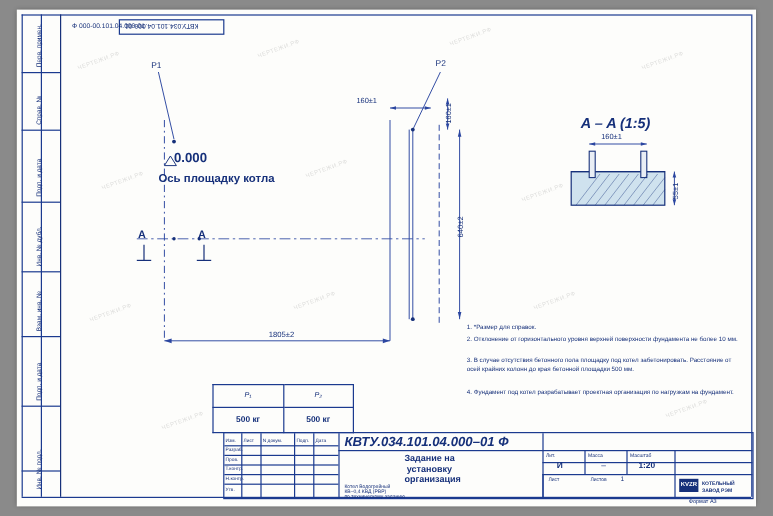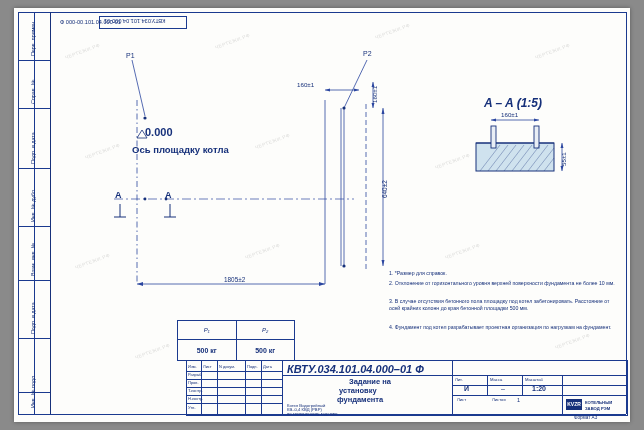--- a/index.html
+++ b/index.html
@@ -184,23 +184,23 @@
       <div class="txt" style="left:76px;top:3px;font-size:4px;">Дата</div>
 
       <div class="txt" style="left:1px;top:11px;font-size:4px;">Разраб.</div>
       <div class="txt" style="left:1px;top:19px;font-size:4px;">Пров.</div>
       <div class="txt" style="left:1px;top:27px;font-size:4px;">Т.контр.</div>
       <div class="txt" style="left:1px;top:35px;font-size:4px;">Н.контр.</div>
       <div class="txt" style="left:1px;top:44px;font-size:4px;">Утв.</div>
 
       <div class="txt" style="left:100px;top:2px;font-size:11px;font-weight:bold;font-style:italic;">КВТУ.034.101.04.000–01  Ф</div>
 
-      <div class="txt" style="left:150px;top:16px;font-size:7.5px;font-weight:bold;margin-left:12px;">Задание на</div>
+      <div class="txt" style="left:150px;top:16px;font-size:7.5px;font-weight:bold;">Задание на</div>
       <div class="txt" style="left:152px;top:25px;font-size:7.5px;font-weight:bold;">установку</div>
-      <div class="txt" style="left:150px;top:34px;font-size:7.5px;font-weight:bold;">фундамента</div>
+      <div class="txt" style="left:150px;top:34px;font-size:7.5px;font-weight:bold;">организация</div>
       <div class="txt" style="left:100px;top:42px;font-size:4.2px;">Котел Водогрейный</div>
       <div class="txt" style="left:100px;top:46px;font-size:4.2px;">КВ–0,4  КВД  (РВР)</div>
       <div class="txt" style="left:100px;top:50px;font-size:4.2px;">по техническому заданию</div>
 
       <div class="txt" style="left:268px;top:16px;font-size:4.2px;">Лит.</div>
       <div class="txt" style="left:303px;top:16px;font-size:4.2px;">Масса</div>
       <div class="txt" style="left:338px;top:16px;font-size:4.2px;">Масштаб</div>
       <div class="txt" style="left:277px;top:24px;font-size:7px;font-weight:bold;">И</div>
       <div class="txt" style="left:314px;top:24px;font-size:7px;">–</div>
       <div class="txt" style="left:345px;top:24px;font-size:7px;font-weight:bold;">1:20</div>

